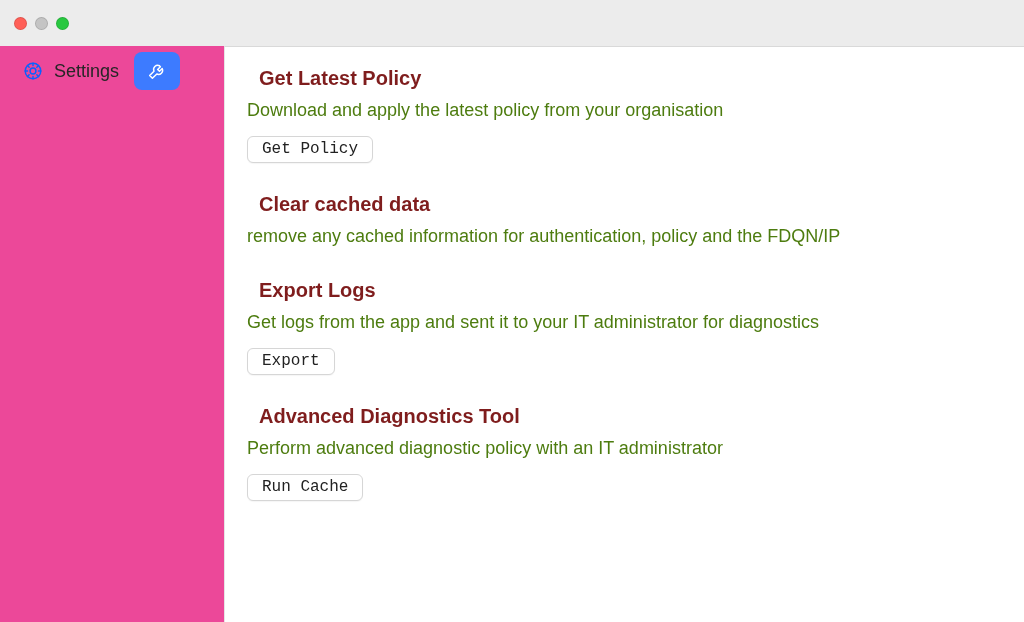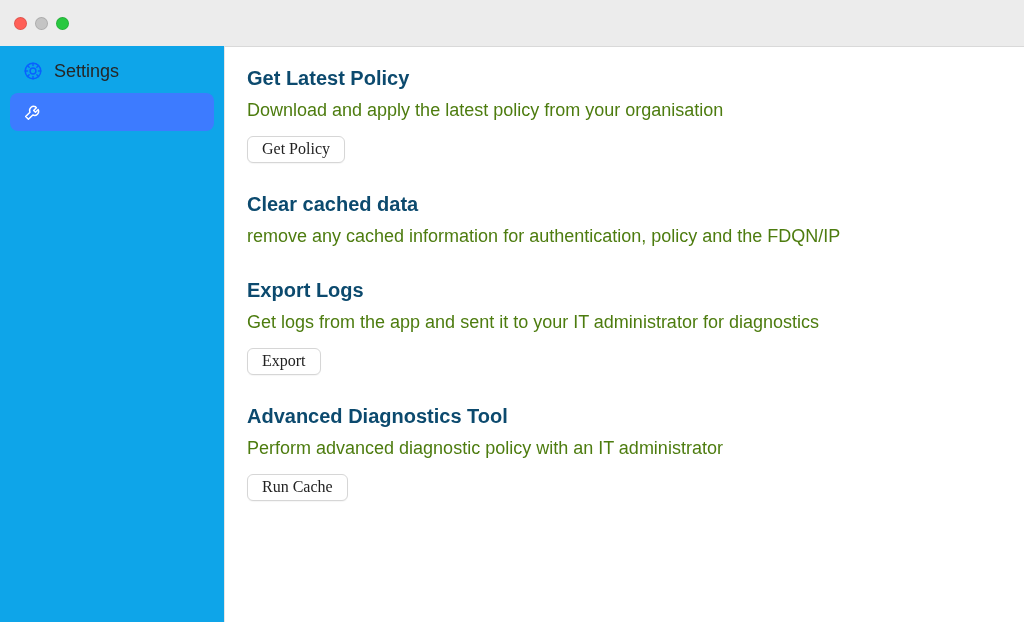--- a/index.html
+++ b/index.html
@@ -32,24 +32,24 @@
     .tl-zoom     { background: #28c840; }
 
     .window-body {
       display: flex;
       height: calc(622px - 46px);
     }
 
     
     .sidebar {
       width: 224px;
-      background: #0ea5e9;
+      background: #ec4899;
       padding: 6px 10px 10px 10px;
       display: flex;
-      flex-direction: column;
+      flex-direction: row;
       gap: 3px;
     }
     .sidebar-item {
       display: flex;
       align-items: center;
       gap: 10px;
       height: 38px;
       border-radius: 8px;
       padding: 0 12px;
       cursor: pointer;
@@ -86,40 +86,41 @@
       border-left: 1px solid #e5e5e5;
       padding: 20px 22px 22px 22px;
       overflow: hidden;
     }
     .section {
       margin-bottom: 30px;
     }
     .section-title {
       font-size: 20px;
       font-weight: 700;
-      color: #0c4a6e;
+      color: #7f1d1d;
       margin-bottom: 8px;
+      margin-left: 12px;
     }
     .section-desc {
       font-size: 18px;
       color: #4d7c0f;
       line-height: 1.35;
       margin-bottom: 14px;
     }
     .mac-button {
       display: inline-block;
       background: #fff;
       border: 1px solid #d6d6d6;
       border-radius: 6px;
       box-shadow: 0 1px 1px rgba(0,0,0,0.04);
       padding: 3px 14px 4px 14px;
       font-size: 16px;
       color: #222;
       cursor: pointer;
-      font-family: Liberation Serif, serif;
+      font-family: Liberation Mono, monospace;
     }
   </style>
 </head>
 <body>
 
 <div class="titlebar">
   <div class="traffic-light tl-close"></div>
   <div class="traffic-light tl-minimize"></div>
   <div class="traffic-light tl-zoom"></div>
 </div>

